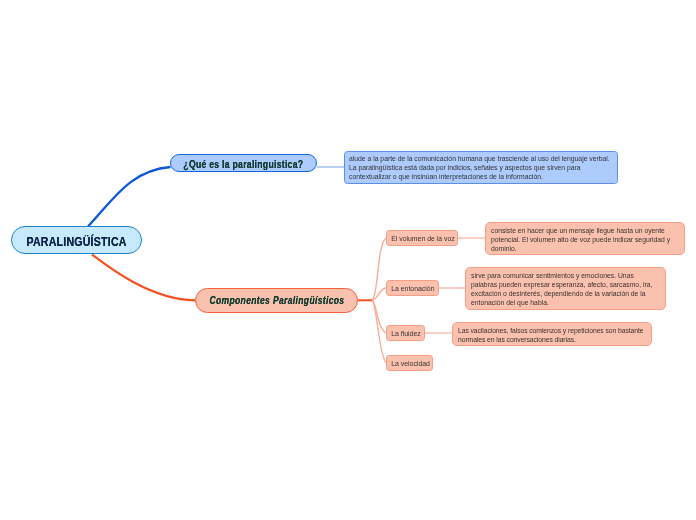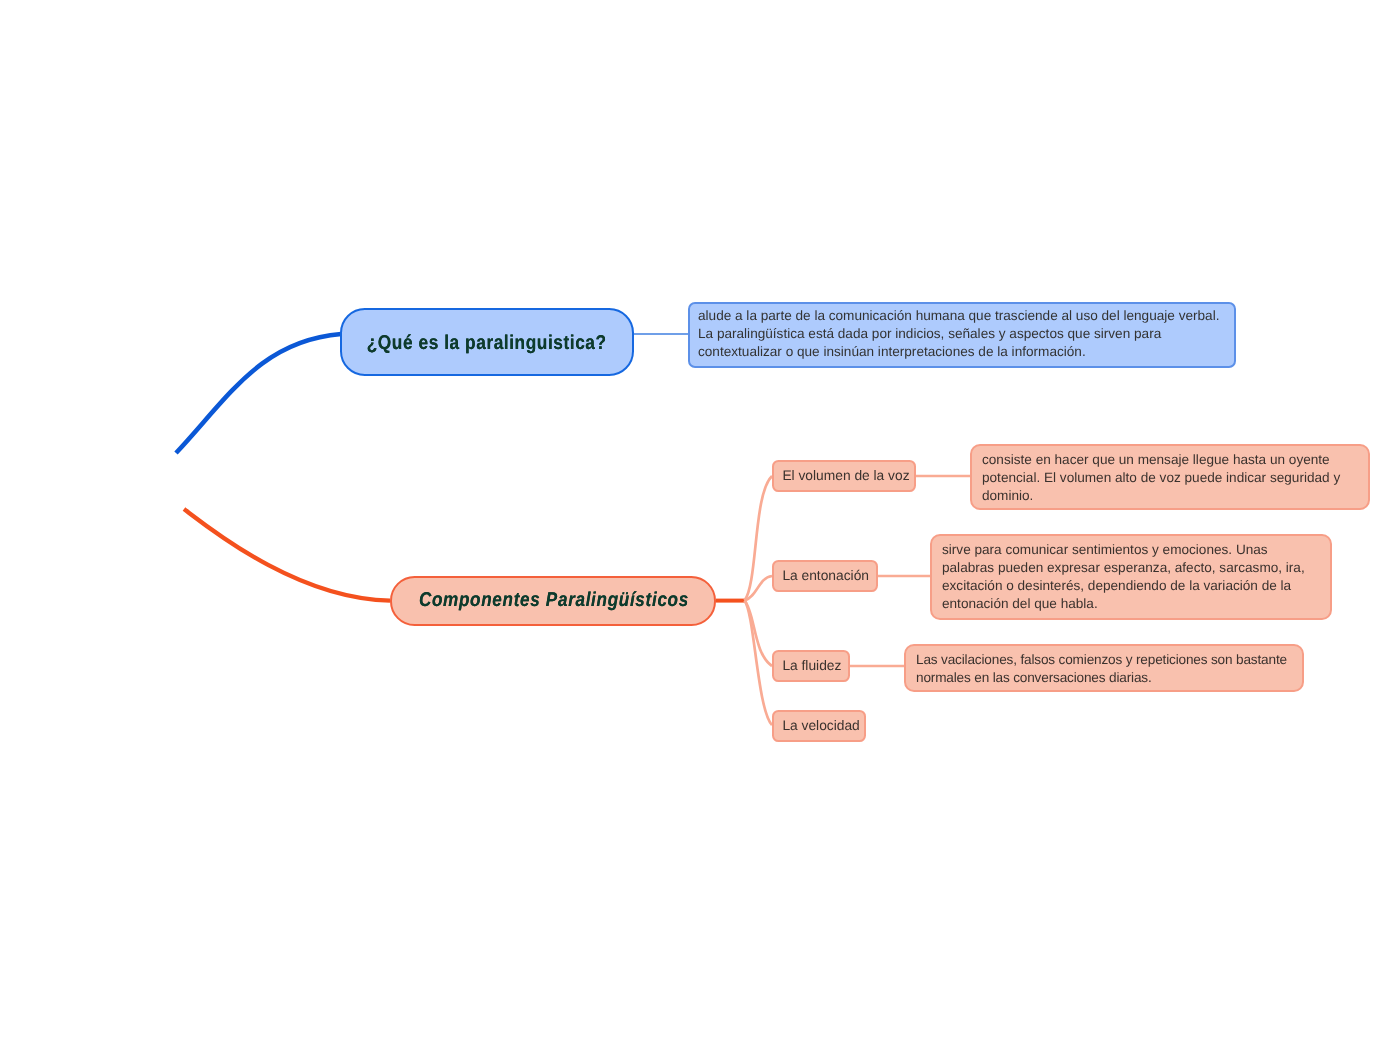--- a/index.html
+++ b/index.html
@@ -7,21 +7,21 @@
        font-family:"Liberation Sans","DejaVu Sans",sans-serif;}
   #canvas{position:relative;width:696px;height:520px;transform:translateZ(0);}
   svg.links{position:absolute;left:0;top:0;width:696px;height:520px;}
   .node{position:absolute;box-sizing:border-box;display:flex;align-items:center;justify-content:center;}
   .node span{display:block;white-space:nowrap;}
 
   #root-node{left:11.2px;top:226px;width:131.3px;height:28.2px;border-radius:14.1px;
     background:#c6eafc;border:1.35px solid #1c82cb;}
   #root-node span{font-size:12.4px;font-weight:bold;color:#0f2346;letter-spacing:0.25px;transform:scaleX(0.855) translateY(1.6px);transform-origin:center;text-shadow:0 0 0.35px #0f2346;}
 
-  #b1-node{left:170.3px;top:154.2px;width:146.5px;height:34px;border-radius:12.4px;
+  #b1-node{left:170.3px;top:154.2px;width:146.5px;height:18px;border-radius:12.4px;
     background:#aecbfd;border:1.45px solid #1668e0;}
   #b1-node span{font-size:10px;font-weight:bold;color:#0e3b2d;letter-spacing:0.32px;transform:scaleX(0.865) translateY(0.55px);transform-origin:center;text-shadow:0 0 0.3px #0e3b2d;}
 
   #b2-node{left:195.3px;top:288px;width:163.2px;height:24.6px;border-radius:12.3px;
     background:#f9c1ae;border:1.35px solid #f4603b;font-style:italic;}
   #b2-node span{font-size:10px;font-weight:bold;color:#0e3b2d;transform:scaleX(0.855) translateY(0.2px);transform-origin:center;letter-spacing:.4px;text-shadow:0 0 0.3px #0e3b2d;}
 
   .desc{position:absolute;box-sizing:border-box;}
   #b1-desc{left:344px;top:151px;width:274px;height:33.2px;border-radius:3.5px;
     background:#aecbfd;border:1.1px solid #5c90e8;padding:3.1px 4px;}
@@ -47,20 +47,23 @@
     <path d="M358,300.3 L372.5,300.3" stroke="#f4511e" stroke-width="2" fill="none"></path>
     <path d="M372.3,300.3 C379,291 376.6,247 386,238" stroke="#f9ab94" stroke-width="1.35" fill="none"></path>
     <path d="M372.3,300.3 C379,298 379,289 386,288" stroke="#f9ab94" stroke-width="1.35" fill="none"></path>
     <path d="M372.3,300.3 C377.6,306.5 376.8,327 386,333" stroke="#f9ab94" stroke-width="1.35" fill="none"></path>
     <path d="M372.3,300.3 C377.3,307 378.6,354.5 386,362.5" stroke="#f9ab94" stroke-width="1.35" fill="none"></path>
     <path d="M458,238 L485.5,238" stroke="#f9ab94" stroke-width="1.15" fill="none"></path>
     <path d="M439,288 L465.5,288" stroke="#f9ab94" stroke-width="1.15" fill="none"></path>
     <path d="M425,333 L452.5,333" stroke="#f9ab94" stroke-width="1.15" fill="none"></path>
   </svg>
 
+  <div class="node" id="root-node">
+    <span>PARALINGÜÍSTICA</span>
+  </div>
 
   <div class="node" id="b1-node">
     <span>¿Qué es la paralinguistica?</span>
   </div>
 
   <div class="desc" id="b1-desc">
     <span>alude a la parte de la comunicación humana que trasciende al uso del lenguaje verbal. La paralingüística está dada por indicios, señales y aspectos que sirven para contextualizar o que insinúan interpretaciones de la información.</span>
   </div>
 
   <div class="node" id="b2-node">

